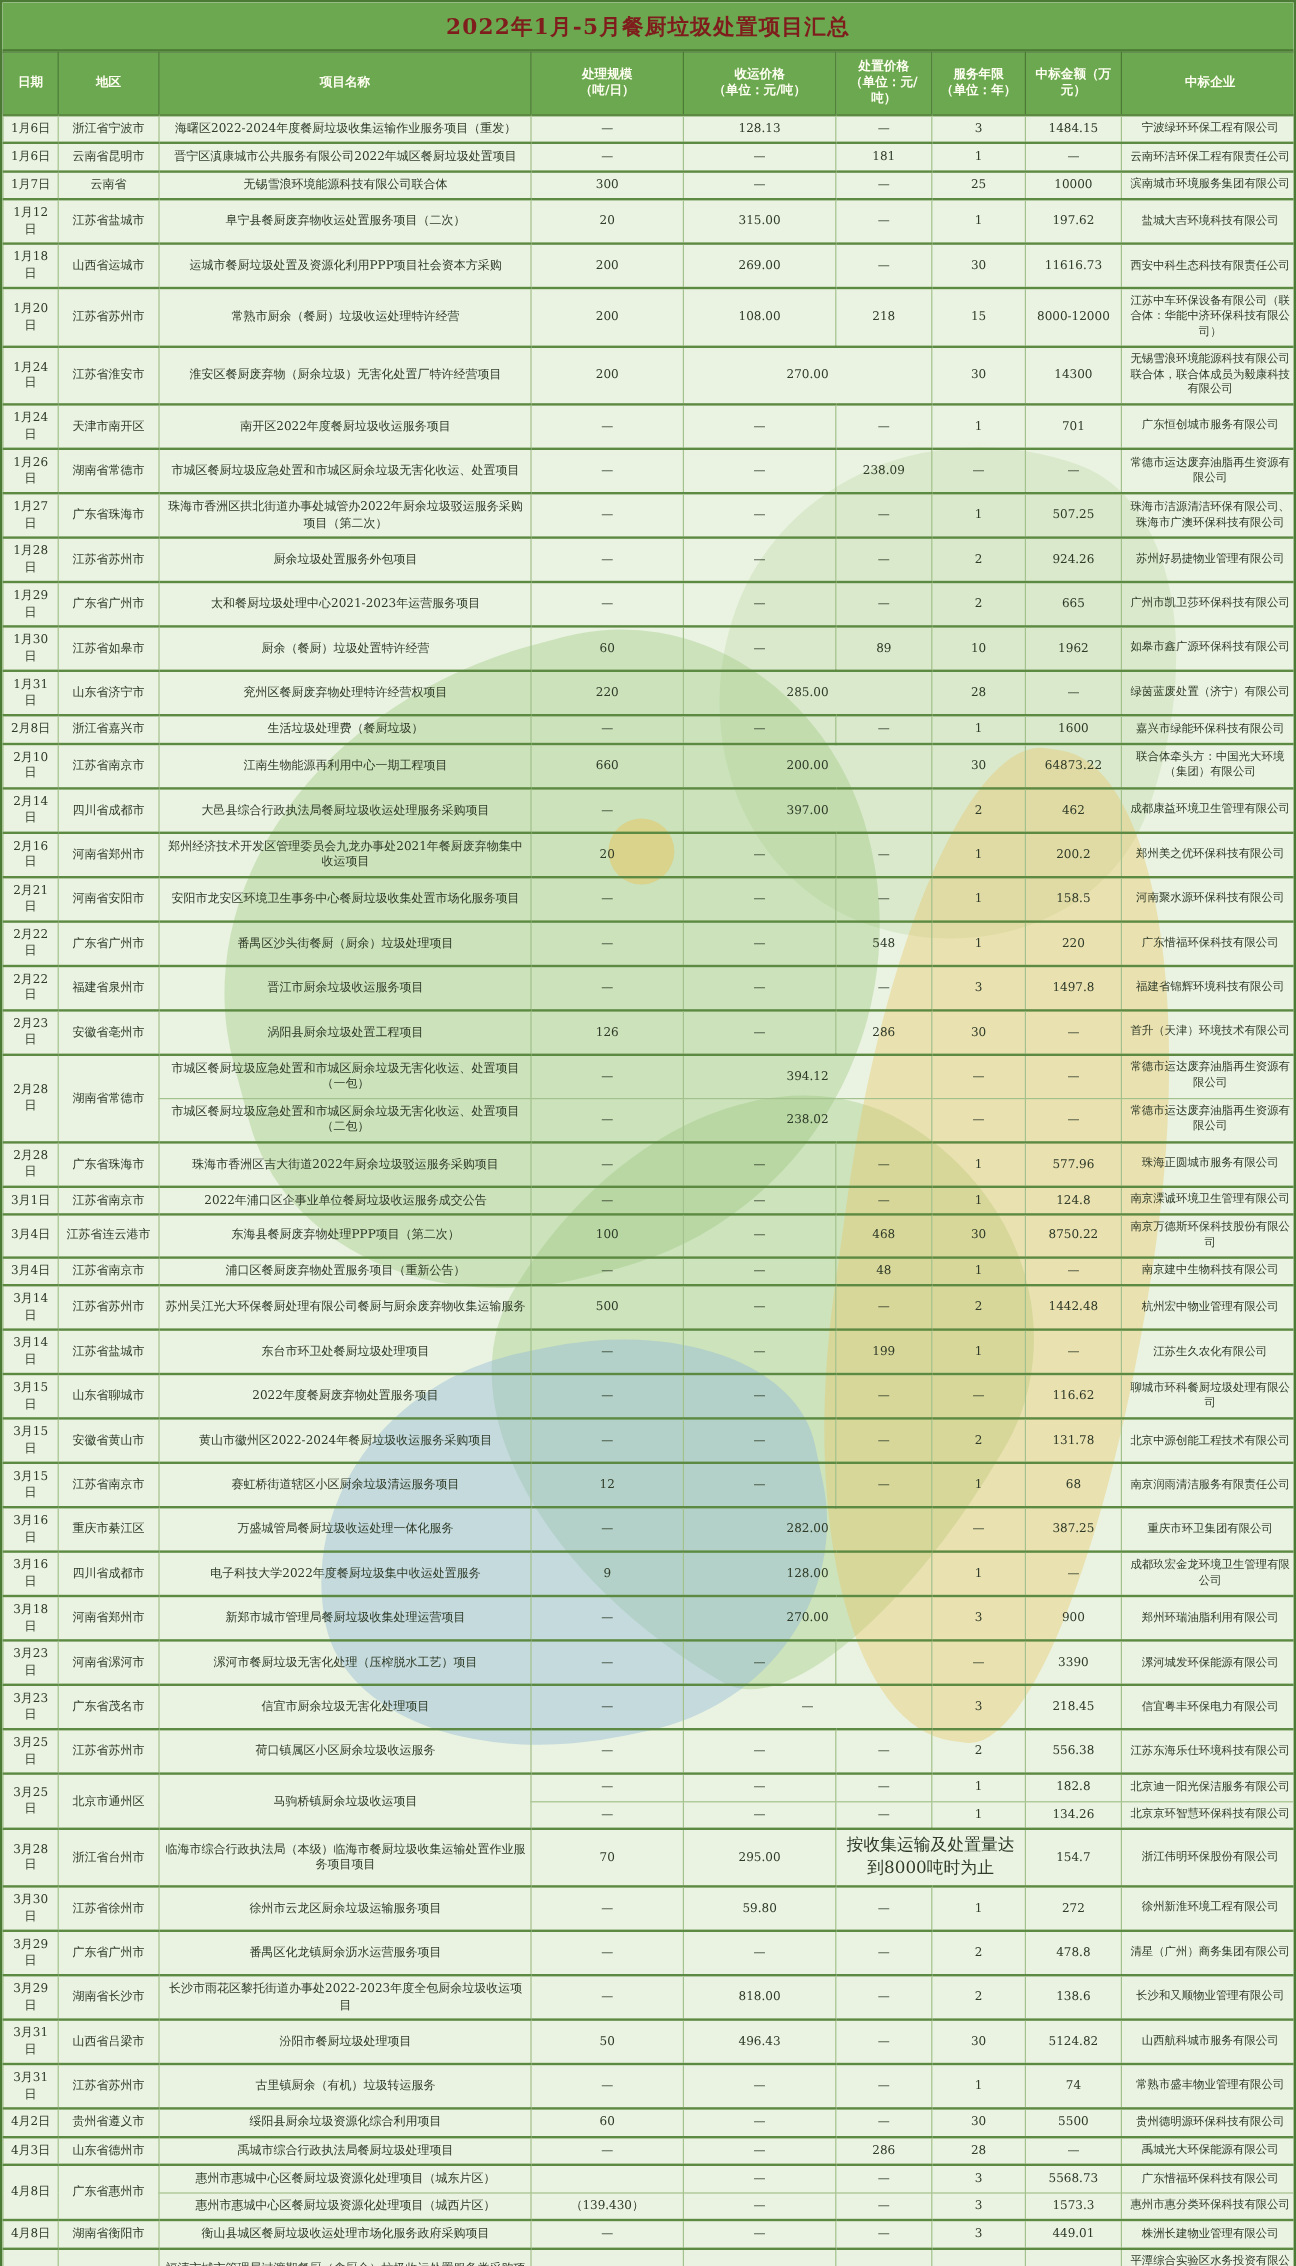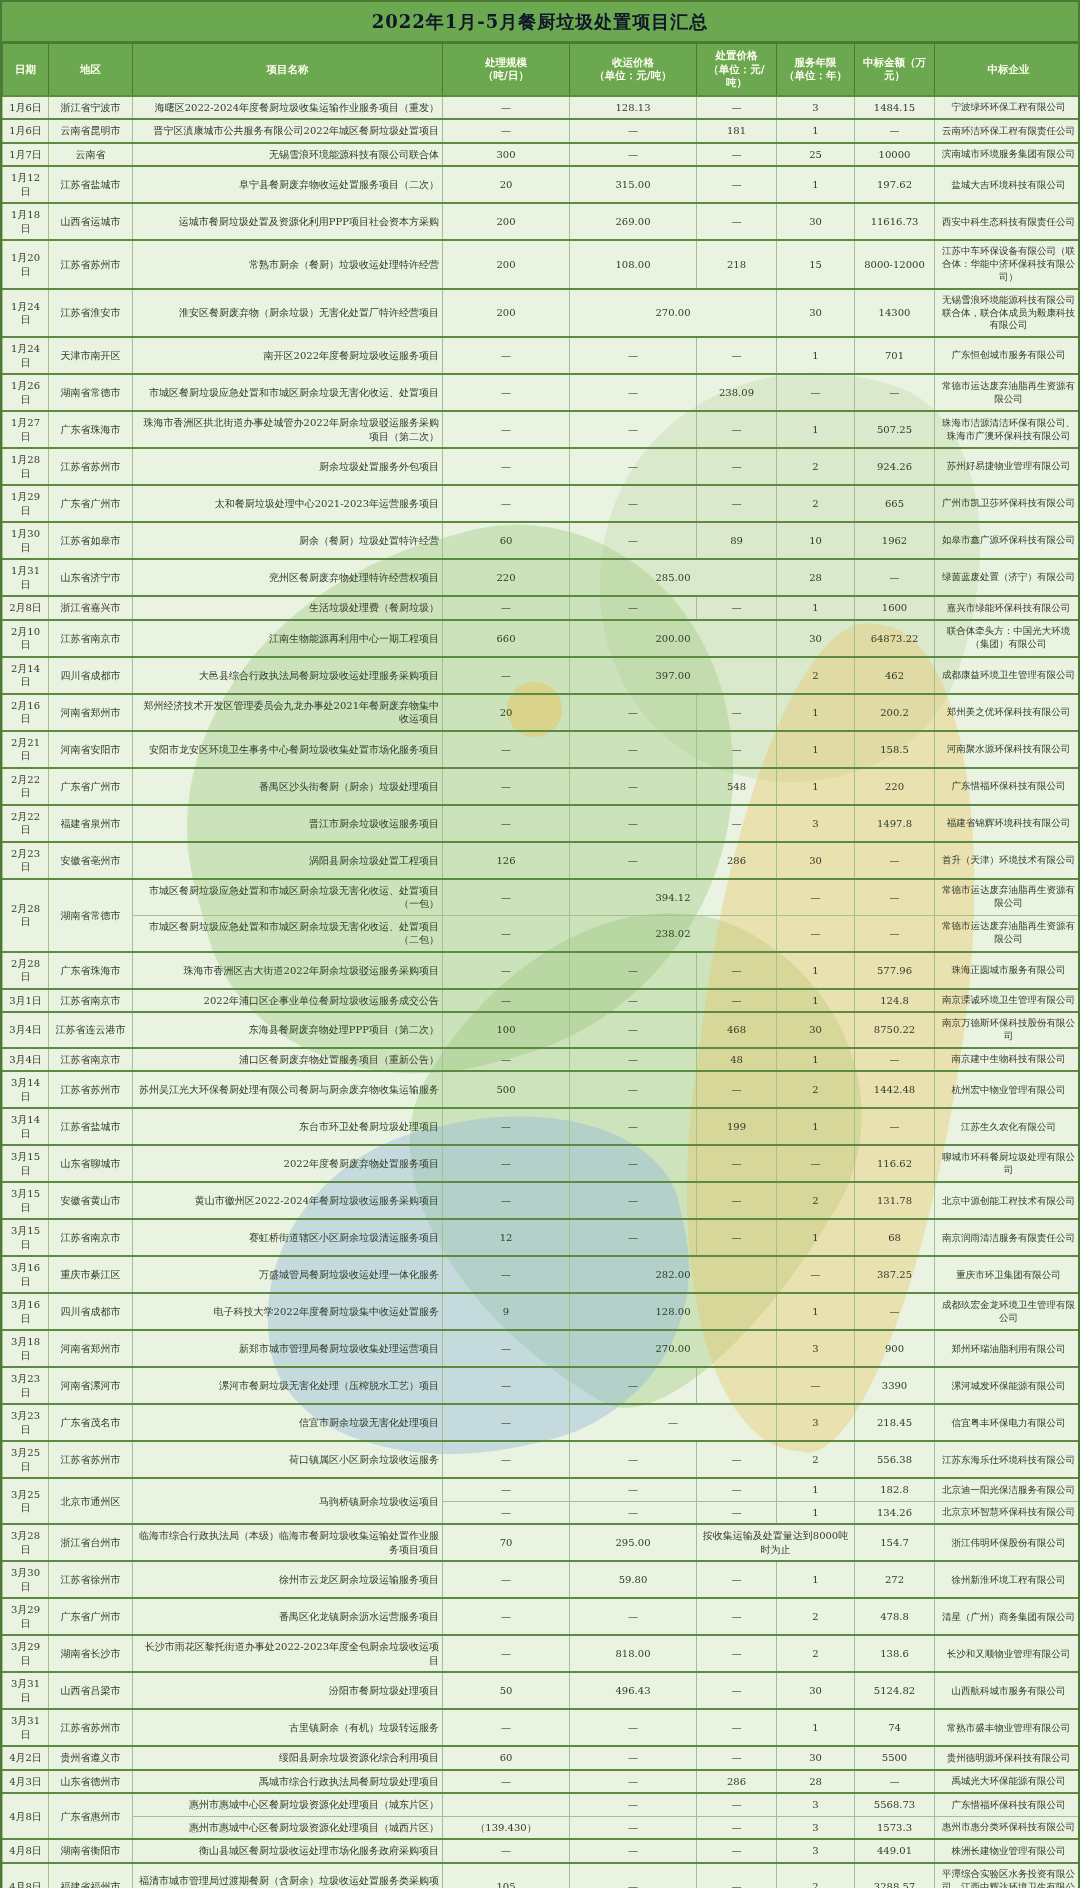--- a/index.html
+++ b/index.html
@@ -1,33 +1,33 @@
 <!DOCTYPE html>
 <html><head>
 <meta charset="utf-8">
 <style>
   html,body{margin:0;padding:0;background:#ffffff;}
   body{width:1080px;font-family:"DejaVu Serif","Liberation Serif",serif;}
   .wrap{position:relative;width:1080px;min-height:1888px;box-sizing:border-box;
         border:2px solid #4a7a33;background:#eaf3e1;overflow:hidden;}
   .titlebar{position:relative;z-index:2;background:#6ba84f;border-bottom:2px solid #4a7a33;
             text-align:center;padding:8px 0 7px;}
-  .titlebar h1{margin:0;font-size:18px;font-weight:bold;color:#0f172a;letter-spacing:1px;}
+  .titlebar h1{margin:0;font-size:18px;font-weight:bold;color:#7f1d1d;letter-spacing:1px;}
   table{position:relative;z-index:1;width:100%;border-collapse:collapse;table-layout:fixed;}
   th{background:#6ba84f;color:#fdfdf0;font-size:10.5px;font-weight:bold;line-height:1.3;
      padding:5px 2px;border:1px solid #4a7a33;white-space:pre-line;}
   td{font-size:10px;color:#2f3b28;padding:4px 3px;line-height:1.35;text-align:center;
      vertical-align:middle;border:1px solid #a3c18c;white-space:pre-line;word-break:break-all;
      background:transparent;}
   tr:not(.cont) > td{border-top:2px solid #5d8a42;}
   tr.cont > td{border-top:1px solid #b9d2a6;}
   tbody tr:last-child > td{border-bottom:2px solid #4a7a33;}
-  td.c-project{text-align:right;padding-left:4px;}
+  td.c-project{text-align:center;padding-left:4px;}
   td.c-company{font-size:9.5px;}
-  td.c-small{font-size:10px;margin-left:46px;}
+  td.c-small{font-size:14px;margin-left:46px;}
   
   .wm{position:absolute;inset:0;z-index:0;pointer-events:none;}
   .wm div{position:absolute;}
   .wm-leaf-a{left:600px;top:360px;width:380px;height:420px;background:#b5d49b;opacity:.30;
              border-radius:60% 40% 50% 50%/50% 60% 40% 50%;transform:rotate(20deg);}
   .wm-leaf-b{left:180px;top:540px;width:560px;height:520px;background:#9cc97e;opacity:.38;
              border-radius:62% 38% 55% 45%/55% 45% 60% 40%;transform:rotate(-15deg);}
   .wm-leaf-c{left:420px;top:900px;width:420px;height:480px;background:#8fc06f;opacity:.32;
              border-radius:50% 50% 25% 75%/60% 40% 60% 40%;transform:rotate(30deg);}
   .wm-yellow{left:700px;top:620px;width:260px;height:830px;background:#eac565;opacity:.38;

